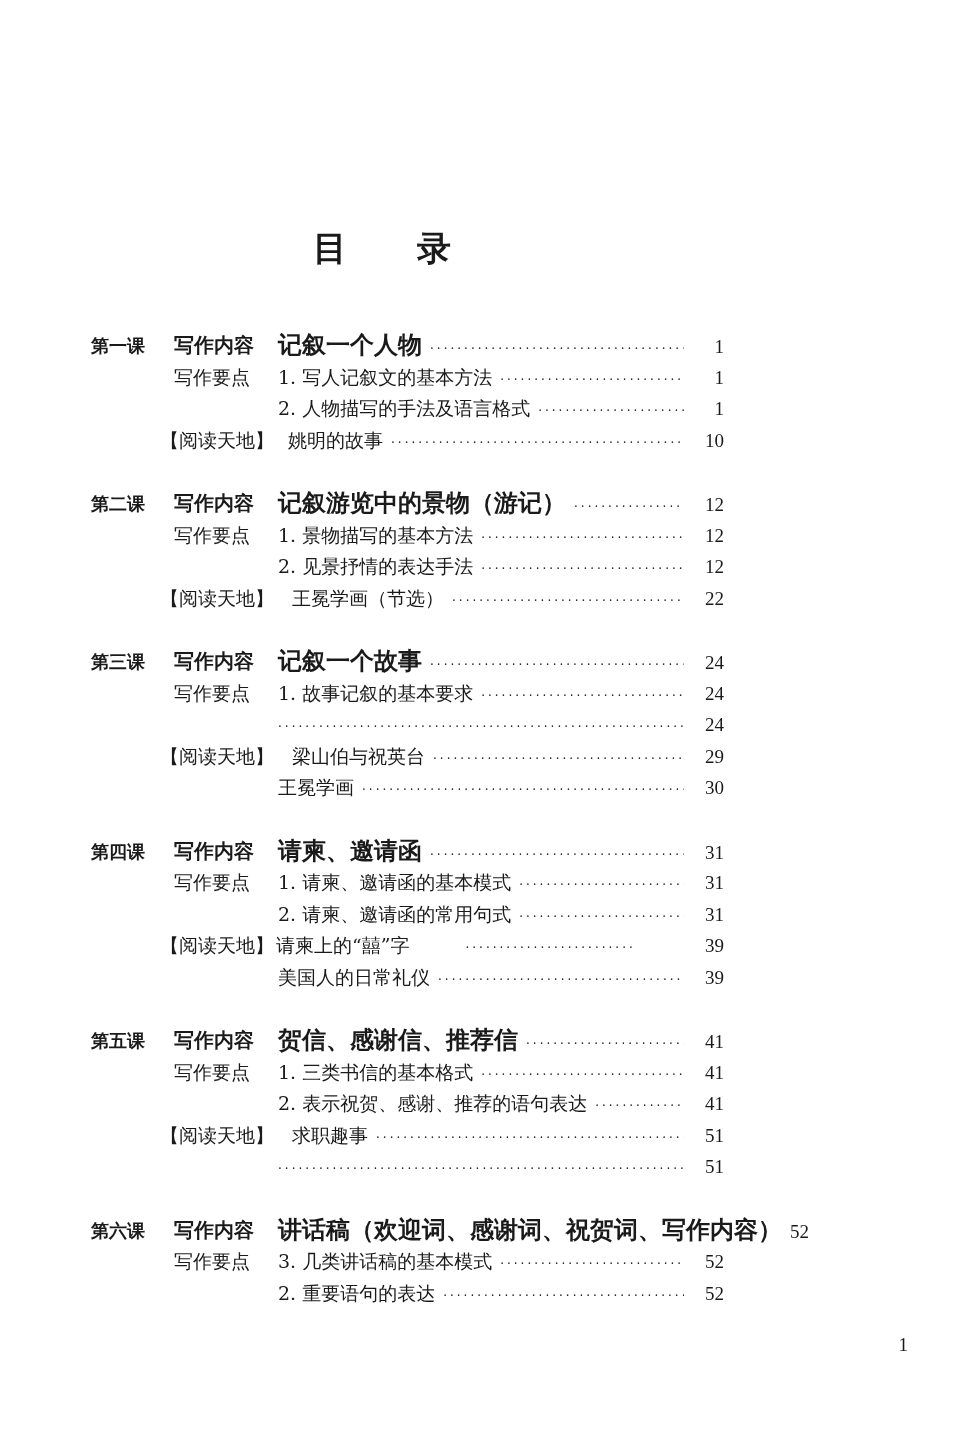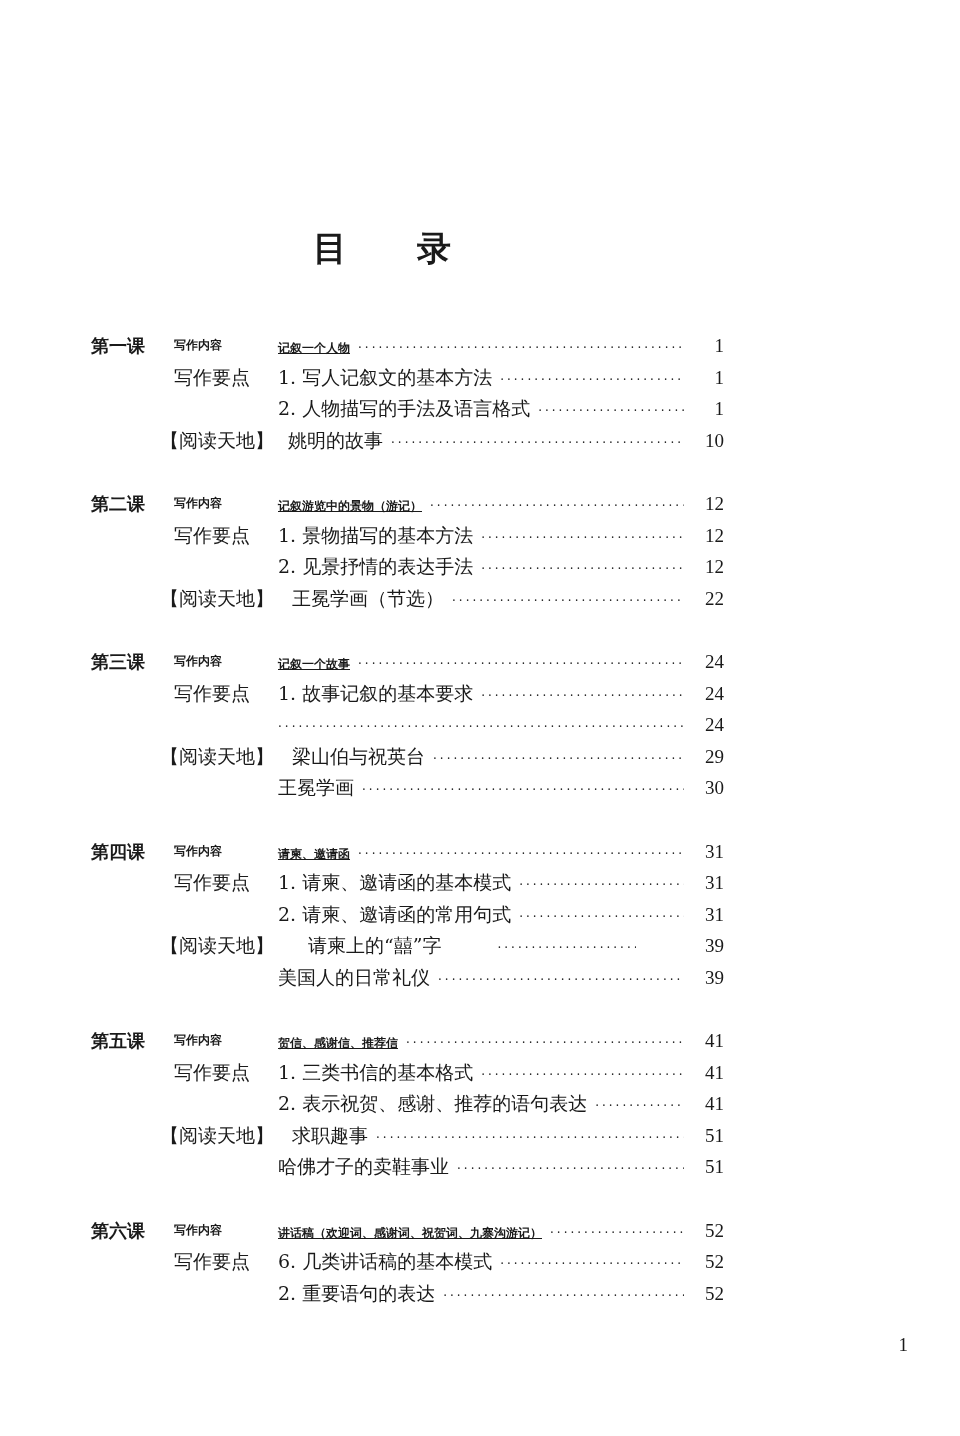--- a/index.html
+++ b/index.html
@@ -6,24 +6,24 @@
   body { width:960px; height:1436px; position:relative; overflow:hidden;
          font-family: "DejaVu Serif", "Liberation Serif", serif; color:#1a1a1a; }
   .title { position:absolute; top:226px; left:0; width:764px; text-align:center;
            font-family: "DejaVu Sans", "Liberation Sans", sans-serif; font-weight:bold;
            font-size:34px; letter-spacing:70px; padding-left:70px; box-sizing:border-box; }
   .toc { position:absolute; top:330px; left:0; width:776px; }
   .section { margin-bottom:32px; }
   .row { position:relative; height:31.5px; font-size:19px; line-height:31.5px; }
   .c1 { position:absolute; left:91px; font-family:"DejaVu Sans","Liberation Sans",sans-serif; font-weight:bold; font-size:18px; }
   .c2 { position:absolute; left:174px; }
-  .c2.bold { font-family:"DejaVu Sans","Liberation Sans",sans-serif; font-weight:bold; font-size:12px; }
+  .c2.bold { font-family:"DejaVu Sans","Liberation Sans",sans-serif; font-weight:bold; font-size:20px; }
   .entry { position:absolute; left:278px; right:52px; display:flex; align-items:baseline; }
   .entry .txt { white-space:nowrap; padding-right:8px; }
-  .entry .txt.bold { font-family:"DejaVu Sans","Liberation Sans",sans-serif; font-weight:bold; font-size:12px;text-decoration:underline; }
+  .entry .txt.bold { font-family:"DejaVu Sans","Liberation Sans",sans-serif; font-weight:bold; font-size:24px; }
   .entry .dots { flex:1; overflow:hidden; white-space:nowrap; letter-spacing:3px; font-size:12px; color:#222; }
   .entry .dots::before { content:"··························································································································"; }
   .entry .pg { width:40px; text-align:right; font-family:"Liberation Serif","DejaVu Serif",serif; font-size:19px; }
   .pagenum { position:absolute; top:1334px; right:52px; font-family:"Liberation Serif",serif; font-size:19px; }
 </style>
 </head>
 <body>
 
 <div class="title">目录</div>
 
@@ -156,21 +156,21 @@
       </div>
       <div class="row">
         <div class="entry">
           <span class="txt">2. 请柬、邀请函的常用句式</span>
           <span class="dots"></span>
           <span class="pg">31</span>
         </div>
       </div>
       <div class="row">
         <span class="c2" style="left: 160px;">【阅读天地】</span>
-        <div class="entry" style="left: 308px; gap: 48px;">
+        <div class="entry" style="left: 276px; gap: 48px;">
           <span class="txt">请柬上的“囍”字</span>
           <span class="dots"></span>
           <span class="pg">39</span>
         </div>
       </div>
       <div class="row">
         <div class="entry">
           <span class="txt">美国人的日常礼仪</span>
           <span class="dots"></span>
           <span class="pg">39</span>
@@ -205,40 +205,39 @@
       <div class="row">
         <span class="c2" style="left: 160px;">【阅读天地】</span>
         <div class="entry" style="left: 292px;">
           <span class="txt">求职趣事</span>
           <span class="dots"></span>
           <span class="pg">51</span>
         </div>
       </div>
       <div class="row">
         <div class="entry">
-          <span class="txt">哈佛才子的卖鞋事业</span>
           <span class="dots"></span>
           <span class="pg">51</span>
         </div>
       </div>
     </div>
     <div class="section">
       <div class="row">
         <span class="c1">第六课</span>
         <span class="c2 bold">写作内容</span>
         <div class="entry">
-          <span class="txt bold">讲话稿（欢迎词、感谢词、祝贺词、九寨沟游记）</span>
+          <span class="txt bold">讲话稿（欢迎词、感谢词、祝贺词、写作内容）</span>
           <span class="dots"></span>
           <span class="pg">52</span>
         </div>
       </div>
       <div class="row">
         <span class="c2">写作要点</span>
         <div class="entry">
-          <span class="txt">6. 几类讲话稿的基本模式</span>
+          <span class="txt">3. 几类讲话稿的基本模式</span>
           <span class="dots"></span>
           <span class="pg">52</span>
         </div>
       </div>
       <div class="row">
         <div class="entry">
           <span class="txt">2. 重要语句的表达</span>
           <span class="dots"></span>
           <span class="pg">52</span>
         </div>

